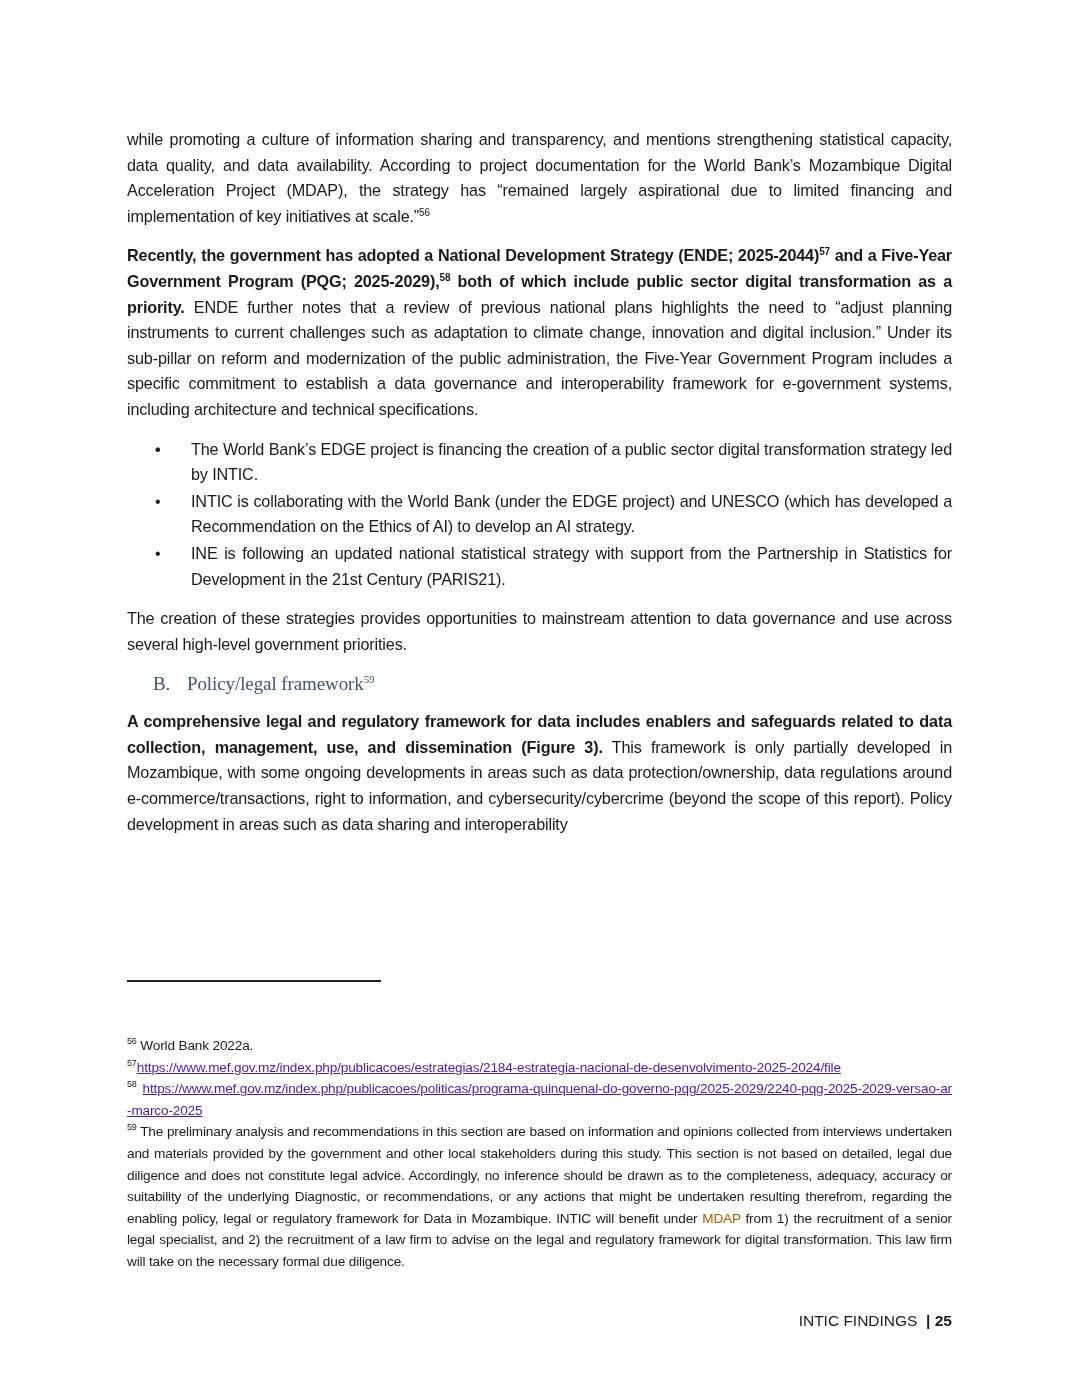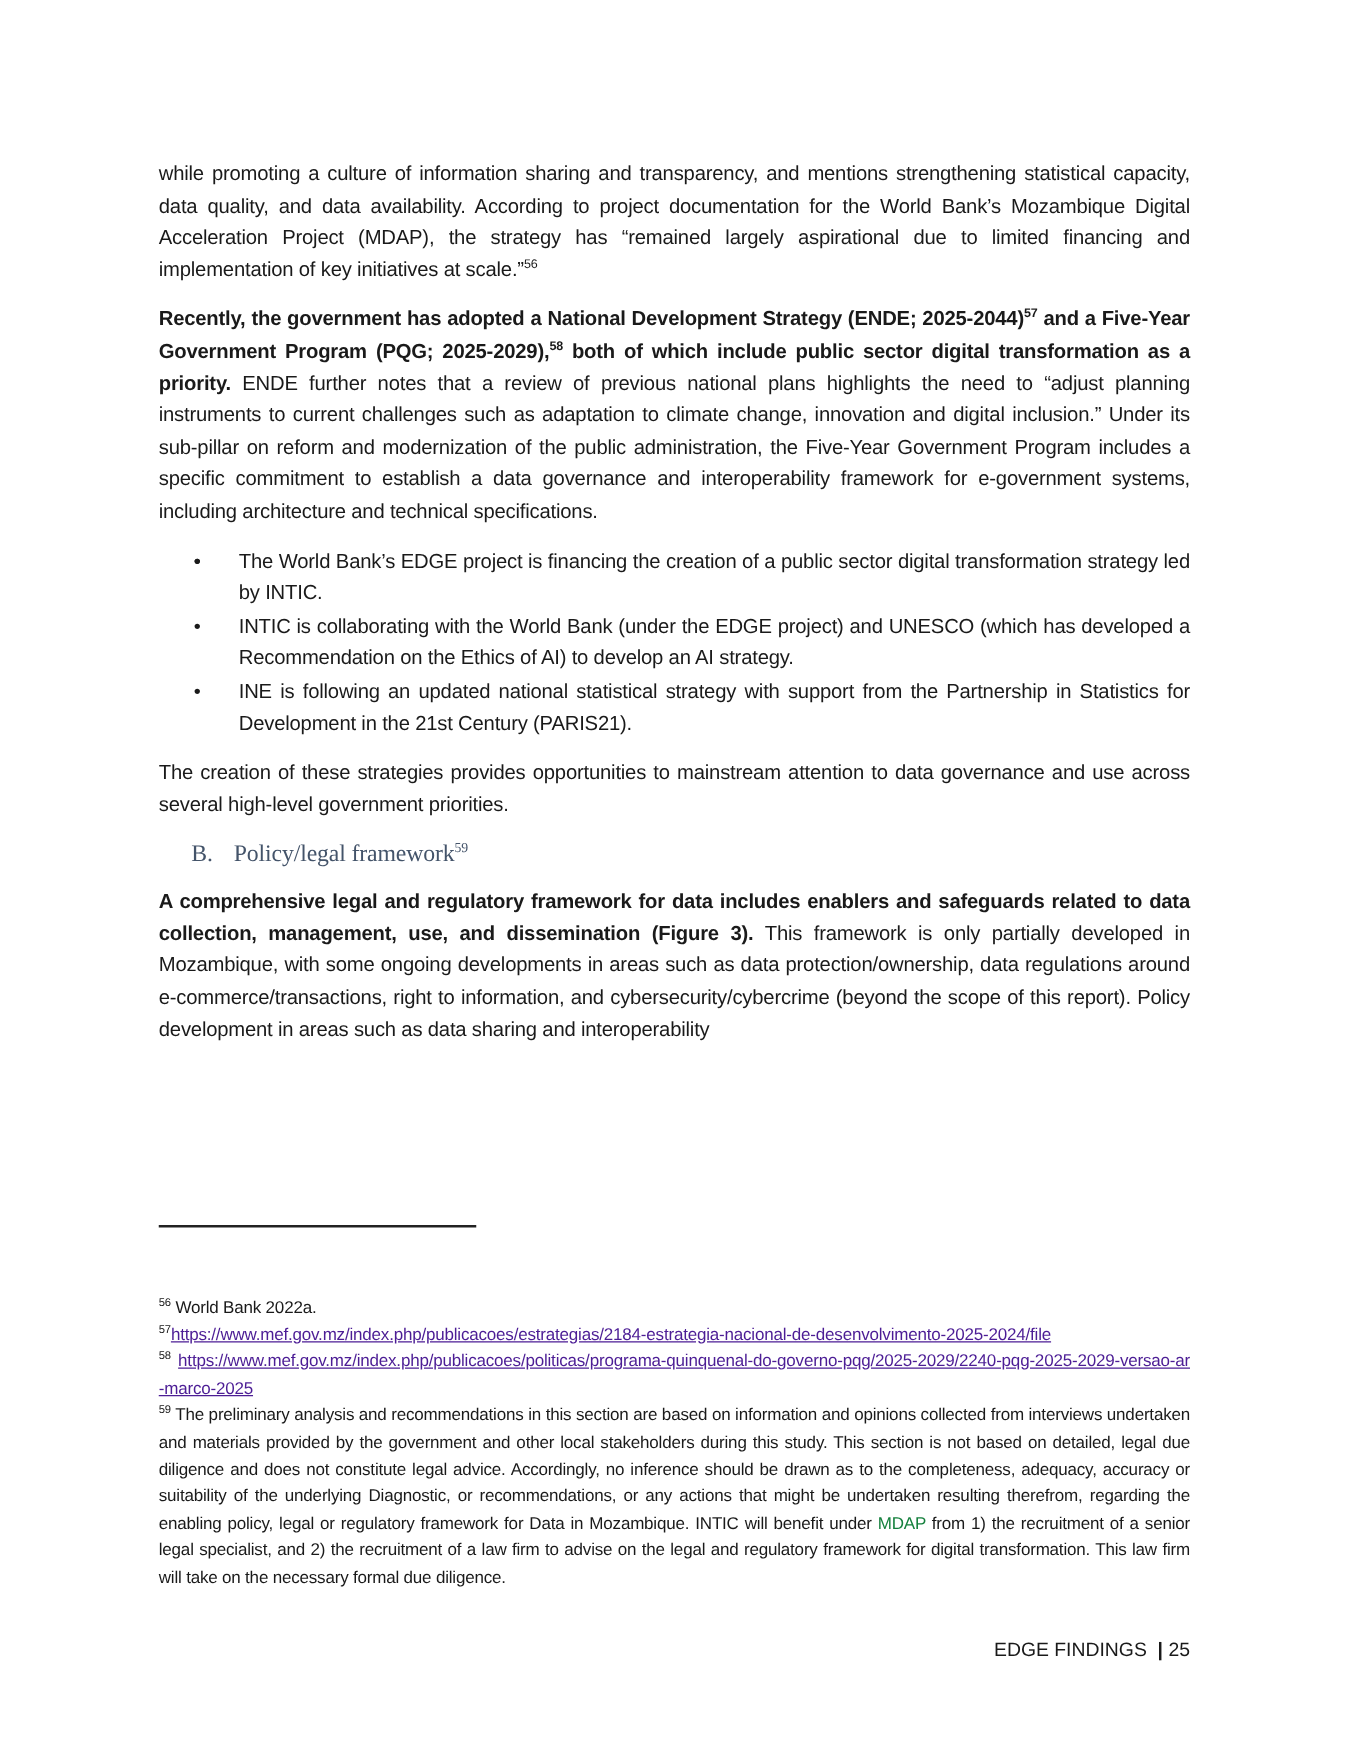--- a/index.html
+++ b/index.html
@@ -33,26 +33,26 @@
   .heading sup { font-size: 11px; }
   .rule { position: absolute; left: 127px; top: 980px; width: 254px; height: 1.5px; background: #222; }
   .footnotes {
     position: absolute; left: 127px; top: 1035px; width: 825px;
     font-family: "Liberation Sans", sans-serif; font-size: 13.6px; line-height: 21.6px; color: #1a1a1a;
     letter-spacing: -0.15px;
   }
   .fn { margin: 0; text-align: justify; }
   .fn sup { font-size: 9px; }
   .fn a { color: #4c1d95; text-decoration: underline; word-break: break-all; }
-  .fn .link-plain { color: #15803d; }
+  .fn .link-plain { color: #a16207; }
   .footer {
     position: absolute; right: 128px; top: 1312px;
     font-family: "Liberation Sans", sans-serif; font-size: 15.5px; color: #1a1a1a;
   }
-  .footer .num { font-weight: normal; }
+  .footer .num { font-weight: bold; }
 </style>
 </head>
 <body>
 
 <div class="page">
   <p class="p"><span>while promoting a culture of information sharing and transparency, and mentions strengthening statistical capacity, data quality, and data availability. According to project documentation for the World Bank’s Mozambique Digital Acceleration Project (MDAP), the strategy has “remained largely aspirational due to limited financing and implementation of key initiatives at scale.”</span><sup>56</sup></p>
 
   <p class="p"><b>Recently, the government has adopted a National Development Strategy (ENDE; 2025-2044)</b><sup style="font-weight:bold">57</sup><b> and a Five-Year Government Program (PQG; 2025-2029),</b><sup style="font-weight:bold">58</sup><b> both of which include public sector digital transformation as a priority.</b><span> ENDE further notes that a review of previous national plans highlights the need to “adjust planning instruments to current challenges such as adaptation to climate change, innovation and digital inclusion.” Under its sub-pillar on reform and modernization of the public administration, the Five-Year Government Program includes a specific commitment to establish a data governance and interoperability framework for e-government systems, including architecture and technical specifications.</span></p>
 
 
@@ -72,13 +72,13 @@
 
 <div class="rule"></div>
 
 <div class="footnotes">
   <p class="fn"><sup>56</sup><span> World Bank 2022a.</span></p>
   <p class="fn"><sup>57</sup><a>https://www.mef.gov.mz/index.php/publicacoes/estrategias/2184-estrategia-nacional-de-desenvolvimento-2025-2024/file</a></p>
   <p class="fn"><sup>58</sup> <a>https://www.mef.gov.mz/index.php/publicacoes/politicas/programa-quinquenal-do-governo-pqg/2025-2029/2240-pqg-2025-2029-versao-ar-marco-2025</a></p>
   <p class="fn"><sup>59</sup><span> The preliminary analysis and recommendations in this section are based on information and opinions collected from interviews undertaken and materials provided by the government and other local stakeholders during this study. This section is not based on detailed, legal due diligence and does not constitute legal advice. Accordingly, no inference should be drawn as to the completeness, adequacy, accuracy or suitability of the underlying Diagnostic, or recommendations, or any actions that might be undertaken resulting therefrom, regarding the enabling policy, legal or regulatory framework for Data in Mozambique.  INTIC will benefit under </span><span class="link-plain">MDAP</span><span> from 1) the recruitment of a senior legal specialist, and 2) the recruitment of a law firm to advise on the legal and regulatory framework for digital transformation. This law firm will take on the necessary formal due diligence.</span></p>
 </div>
 
-<div class="footer"><span>EDGE FINDINGS</span>&nbsp;&nbsp;<b>|</b>&nbsp;<span class="num">25</span></div>
+<div class="footer"><span>INTIC FINDINGS</span>&nbsp;&nbsp;<b>|</b>&nbsp;<span class="num">25</span></div>
 
 </body></html>

